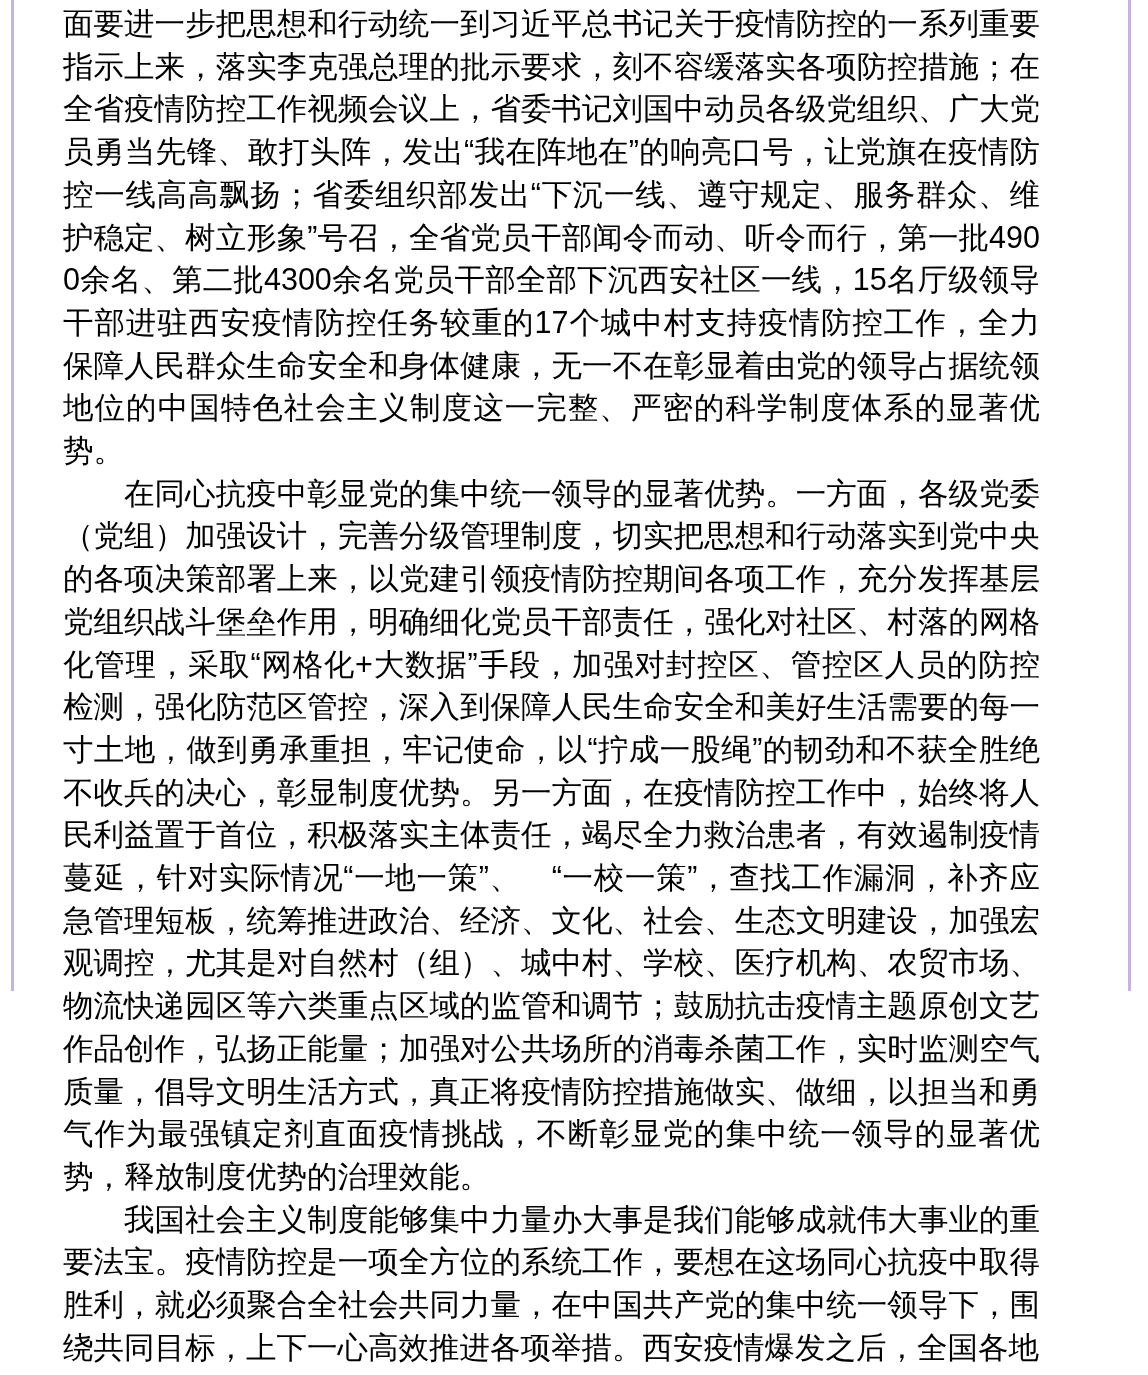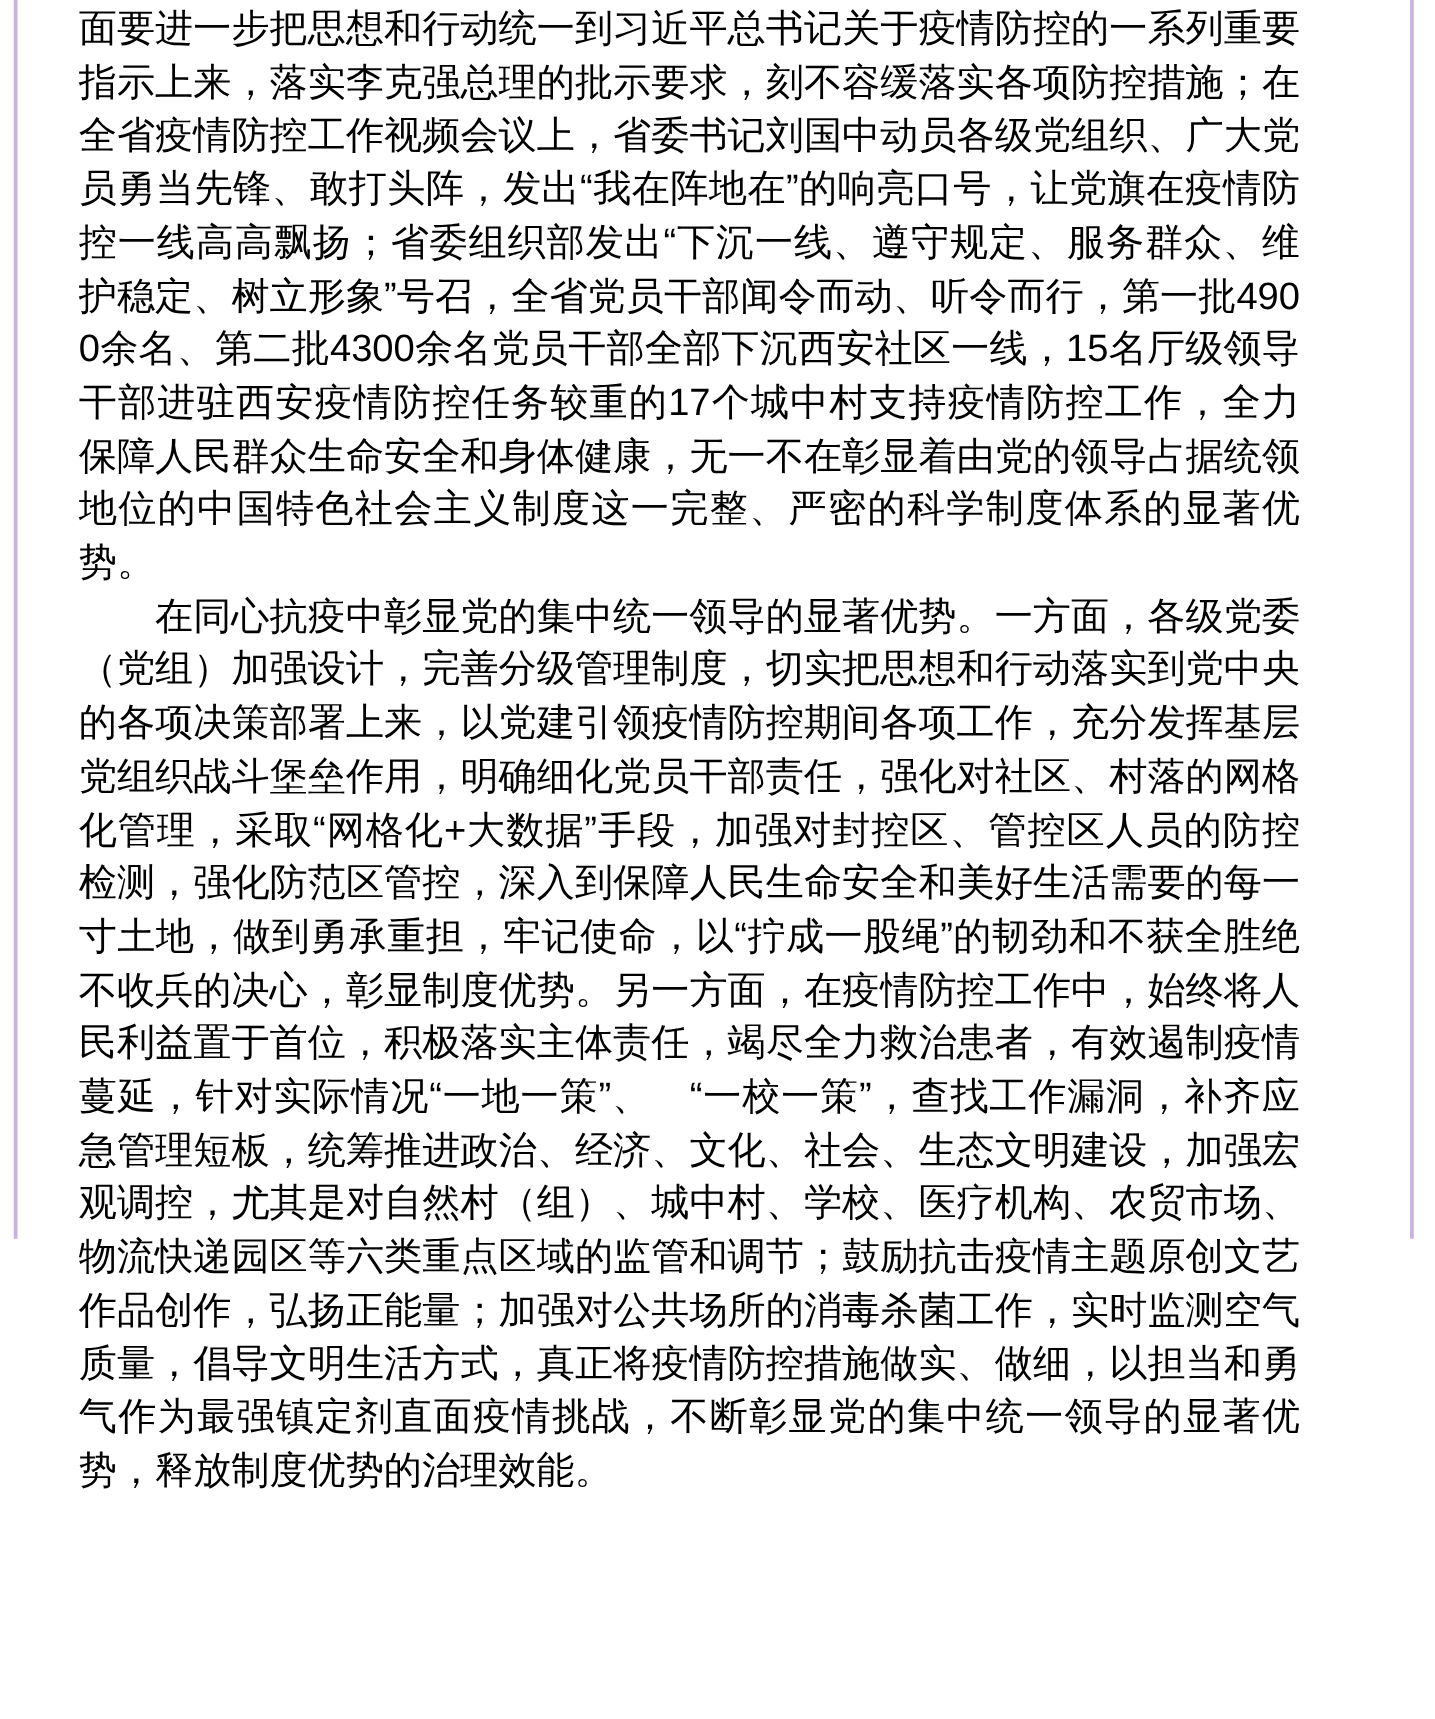--- a/index.html
+++ b/index.html
@@ -42,14 +42,15 @@
     text-indent: 2em;
   }
 </style>
 </head>
 <body>
 
 <div class="doc-page">
   <div class="doc-body">
     <p>面要进一步把思想和行动统一到习近平总书记关于疫情防控的一系列重要指示上来，落实李克强总理的批示要求，刻不容缓落实各项防控措施；在全省疫情防控工作视频会议上，省委书记刘国中动员各级党组织、广大党员勇当先锋、敢打头阵，发出“我在阵地在”的响亮口号，让党旗在疫情防控一线高高飘扬；省委组织部发出“下沉一线、遵守规定、服务群众、维护稳定、树立形象”号召，全省党员干部闻令而动、听令而行，第一批4900余名、第二批4300余名党员干部全部下沉西安社区一线，15名厅级领导干部进驻西安疫情防控任务较重的17个城中村支持疫情防控工作，全力保障人民群众生命安全和身体健康，无一不在彰显着由党的领导占据统领地位的中国特色社会主义制度这一完整、严密的科学制度体系的显著优势。</p>
     <p class="indent">在同心抗疫中彰显党的集中统一领导的显著优势。一方面，各级党委（党组）加强设计，完善分级管理制度，切实把思想和行动落实到党中央的各项决策部署上来，以党建引领疫情防控期间各项工作，充分发挥基层党组织战斗堡垒作用，明确细化党员干部责任，强化对社区、村落的网格化管理，采取“网格化+大数据”手段，加强对封控区、管控区人员的防控检测，强化防范区管控，深入到保障人民生命安全和美好生活需要的每一寸土地，做到勇承重担，牢记使命，以“拧成一股绳”的韧劲和不获全胜绝不收兵的决心，彰显制度优势。另一方面，在疫情防控工作中，始终将人民利益置于首位，积极落实主体责任，竭尽全力救治患者，有效遏制疫情蔓延，针对实际情况“一地一策”、　“一校一策”，查找工作漏洞，补齐应急管理短板，统筹推进政治、经济、文化、社会、生态文明建设，加强宏观调控，尤其是对自然村（组）、城中村、学校、医疗机构、农贸市场、物流快递园区等六类重点区域的监管和调节；鼓励抗击疫情主题原创文艺作品创作，弘扬正能量；加强对公共场所的消毒杀菌工作，实时监测空气质量，倡导文明生活方式，真正将疫情防控措施做实、做细，以担当和勇气作为最强镇定剂直面疫情挑战，不断彰显党的集中统一领导的显著优势，释放制度优势的治理效能。</p>
+    <p class="indent">我国社会主义制度能够集中力量办大事是我们能够成就伟大事业的重要法宝。疫情防控是一项全方位的系统工作，要想在这场同心抗疫中取得胜利，就必须聚合全社会共同力量，在中国共产党的集中统一领导下，围绕共同目标，上下一心高效推进各项举措。西安疫情爆发之后，全国各地</p>
   </div>
 </div>
 
 </body></html>

